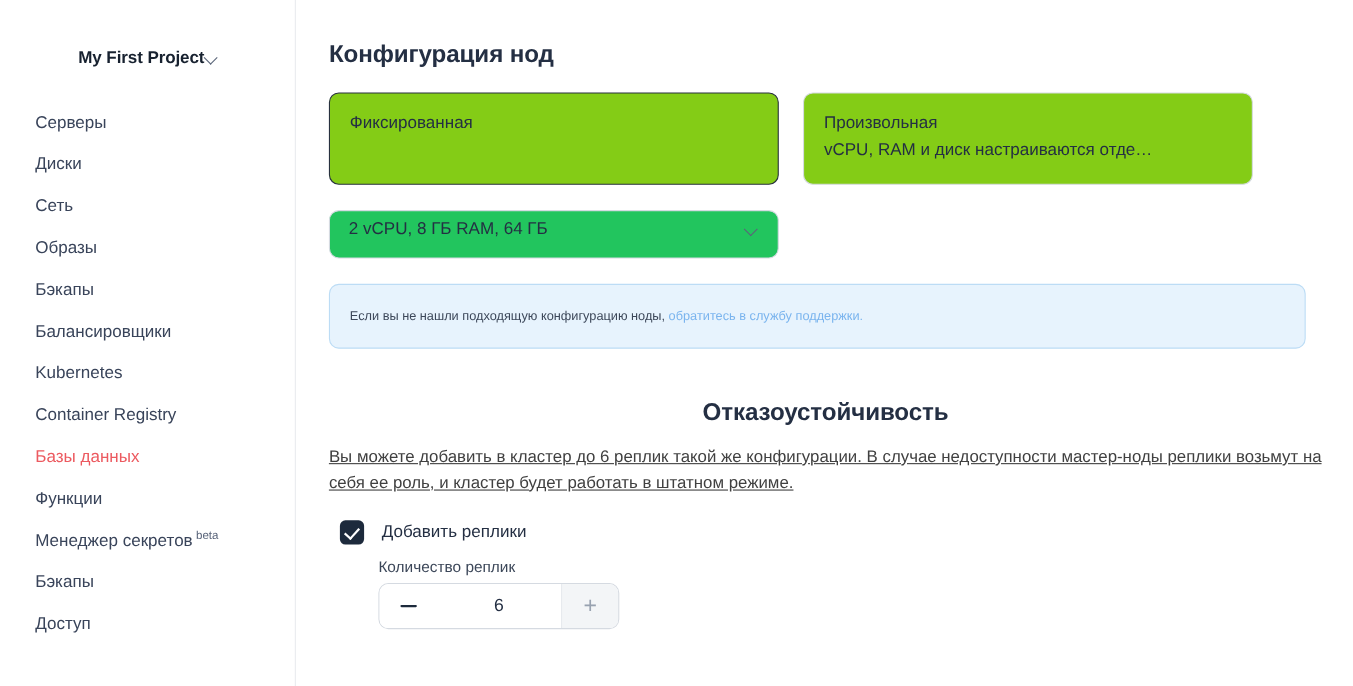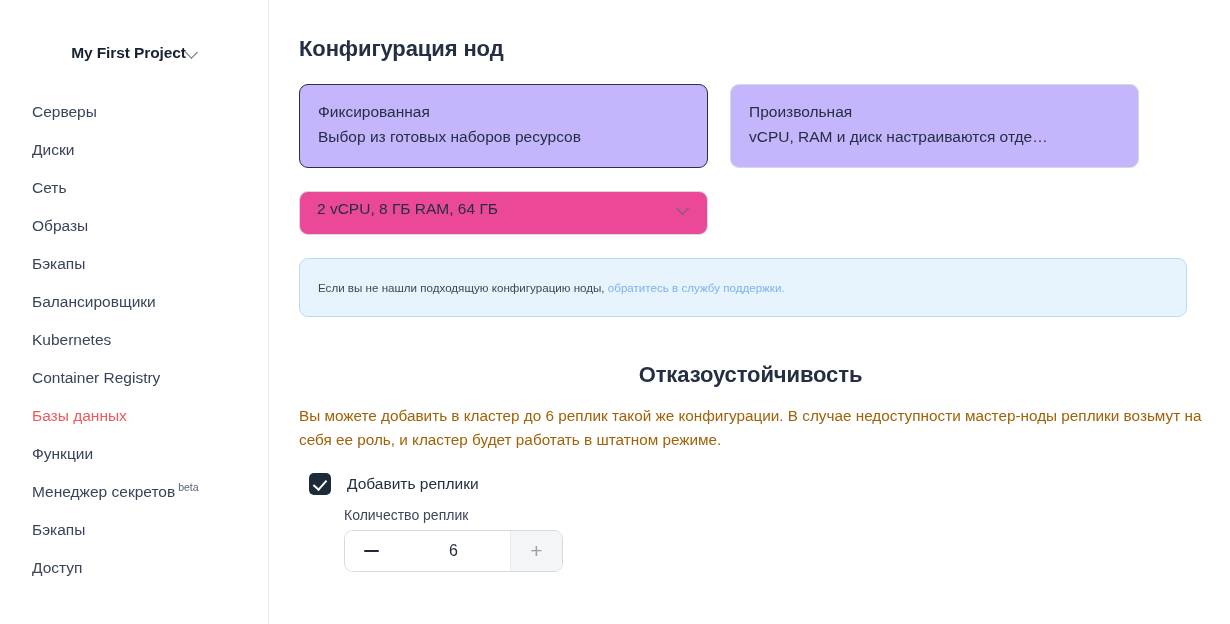--- a/index.html
+++ b/index.html
@@ -91,21 +91,21 @@
     letter-spacing: -0.1px;
   }
   h2.section-title.second { margin-top: 45px; margin-bottom: 16px; text-align: center; }
 
   .card-row { display: flex; gap: 22px; }
   .opt-card {
     width: 409px;
     height: 84px;
     border: 1.6px solid #d5dae1;
     border-radius: 9px;
-    background: #c4b5fd;
+    background: #84cc16;
     padding: 14px 18px 0 18px;
     cursor: pointer;
     overflow: hidden;
   }
   .opt-card.selected { border-color: #28313f; }
   .opt-title {
     font-size: 15.5px;
     color: #242f43;
     line-height: 25px;
     white-space: nowrap;
@@ -118,21 +118,21 @@
     overflow: hidden;
     text-overflow: ellipsis;
   }
 
   .select-box {
     margin-top: 23px;
     width: 409px;
     height: 44px;
     border: 1.4px solid #d5dae1;
     border-radius: 9px;
-    background: #ec4899;
+    background: #22c55e;
     display: flex;
     align-items: center;
     justify-content: space-between;
     padding: 0 17px 8px 17px;
     cursor: pointer;
   }
   .select-value { font-size: 15.5px; color: #242f43; white-space: nowrap; }
 
   .info-banner {
     margin-top: 23px;
@@ -152,23 +152,24 @@
   }
   .info-link {
     color: #7ab4ee;
     cursor: pointer;
     text-decoration: none;
   }
 
   .body-text {
     font-size: 15.3px;
     line-height: 24px;
-    color: #a16207;
+    color: #404040;
     max-width: 910px;
     margin: 0;
+    text-decoration: underline;
   }
 
   .check-row {
     display: flex;
     align-items: center;
     margin-top: 21px;
     cursor: pointer;
     padding-left: 10px;
   }
   .checkbox {
@@ -270,21 +271,20 @@
     </nav>
   </aside>
 
   <main class="content">
 
     <h2 class="section-title">Конфигурация нод</h2>
 
     <div class="card-row">
       <div class="opt-card selected">
         <div class="opt-title">Фиксированная</div>
-        <div class="opt-sub">Выбор из готовых наборов ресурсов</div>
       </div>
       <div class="opt-card">
         <div class="opt-title">Произвольная</div>
         <div class="opt-sub">vCPU, RAM и диск настраиваются отде…</div>
       </div>
     </div>
 
     <div class="select-box">
       <span class="select-value">2 vCPU, 8 ГБ RAM, 64 ГБ</span>
       <span class="chev"></span>

